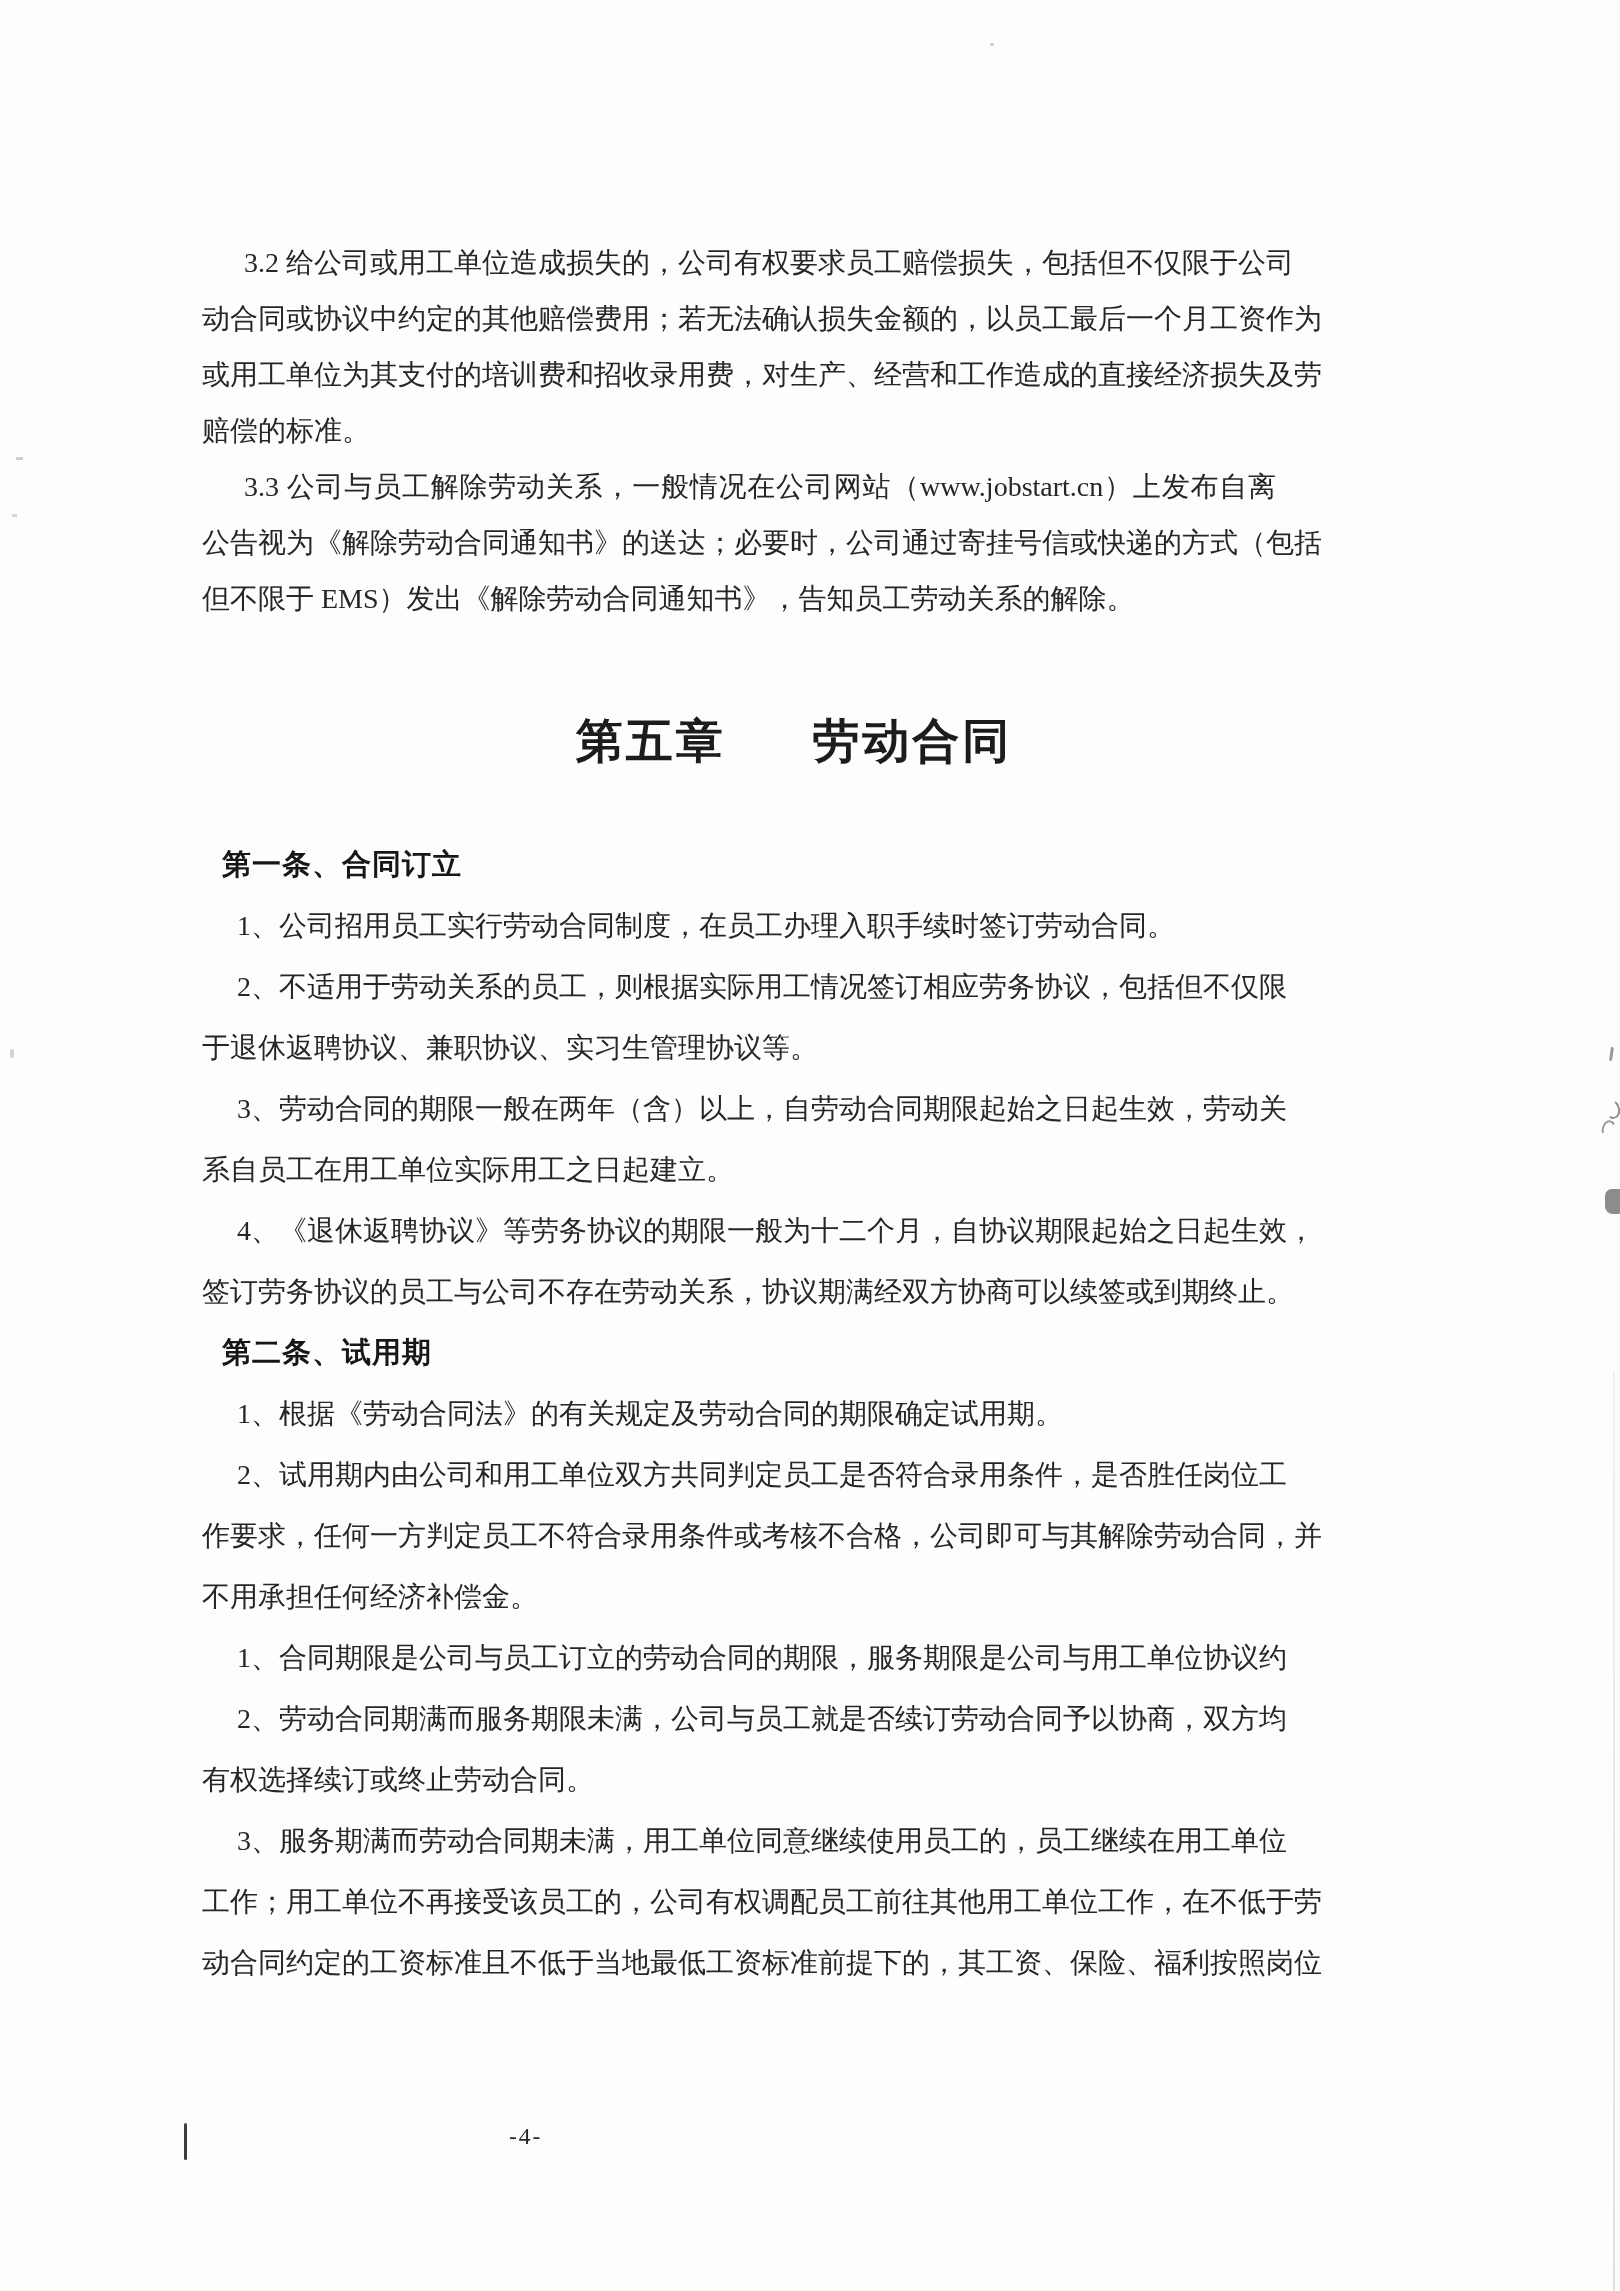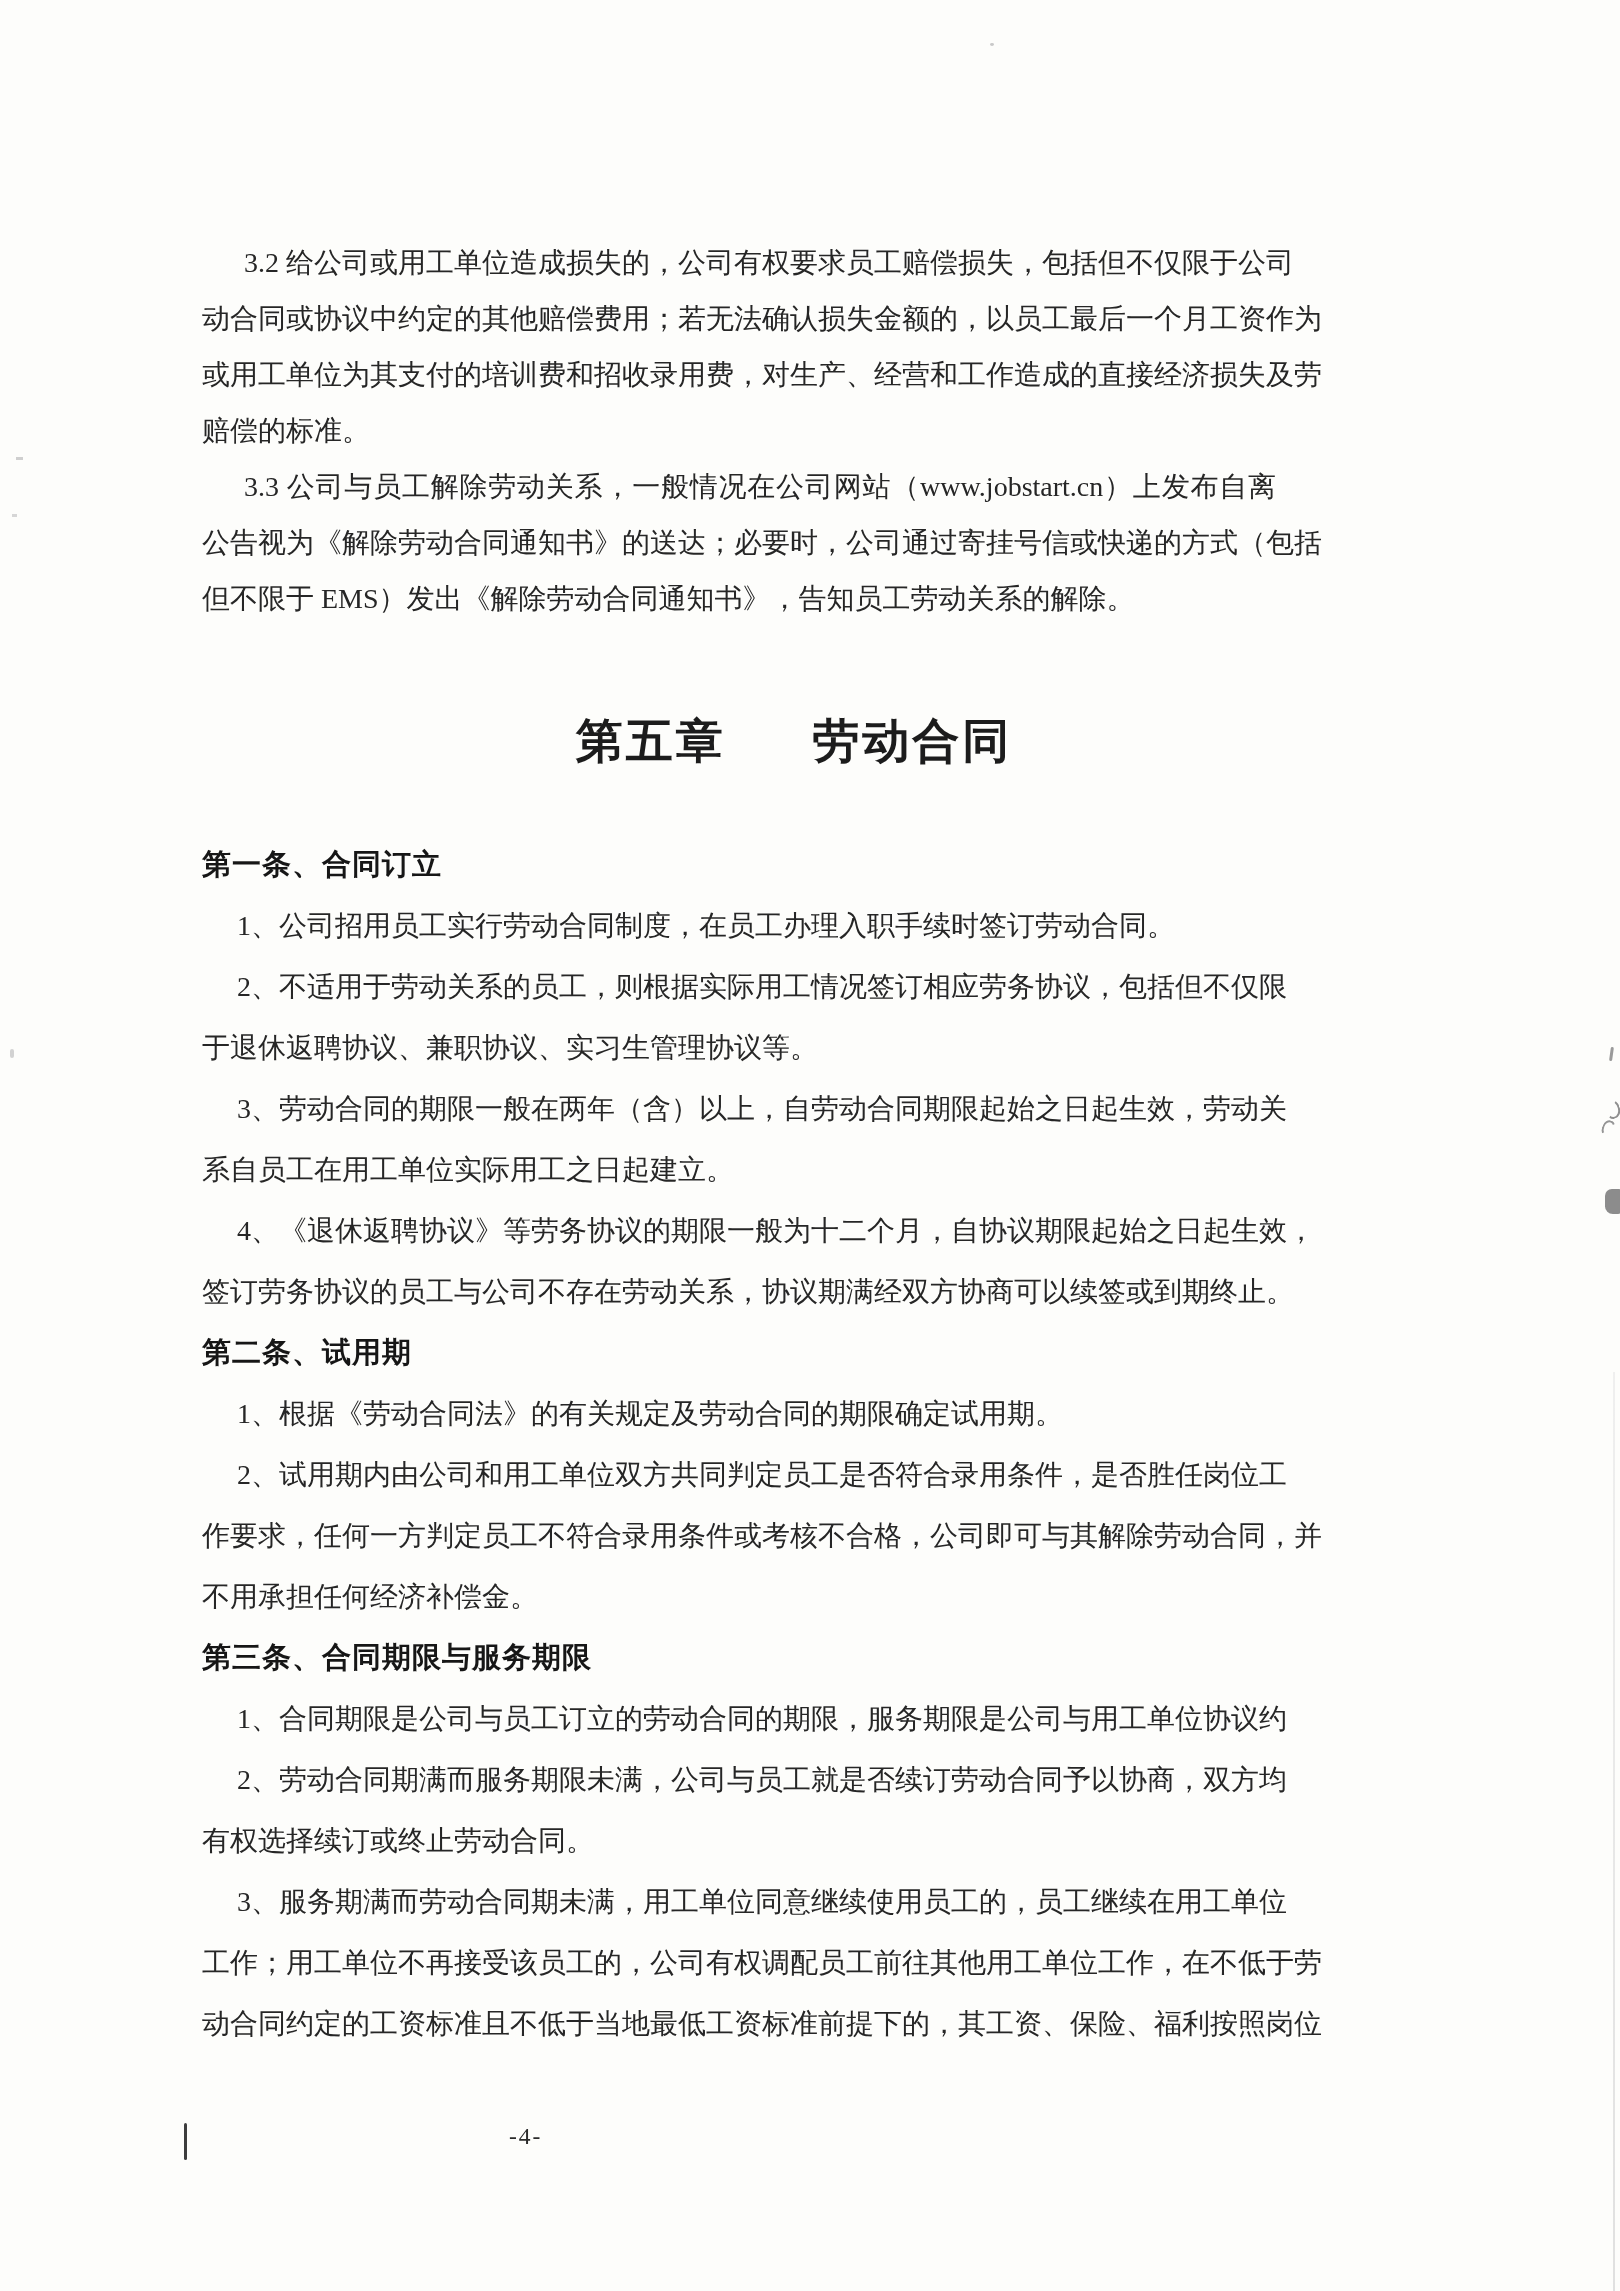--- a/index.html
+++ b/index.html
@@ -40,20 +40,21 @@
     letter-spacing: 2.9px;
   }
   .sections { margin-top: 55px; }
   .sec-heading {
     font-size: 29px;
     font-weight: bold;
     line-height: 61px;
     font-family: Liberation Sans, sans-serif;
     color: #161616;
     letter-spacing: 1px;
+    margin-left: 20px;
   }
   .item .line { line-height: 61px; }
   .page-number {
     position: absolute;
     left: 509px; top: 2123px;
     font-size: 23.5px;
     letter-spacing: 2px;
     color: #2a2a2a;
   }
   
@@ -119,21 +120,20 @@
           <div class="line">1、根据《劳动合同法》的有关规定及劳动合同的期限确定试用期。</div>
         </div>
       <div class="item">
           <div class="line">2、试用期内由公司和用工单位双方共同判定员工是否符合录用条件，是否胜任岗位工</div>
           <div class="line">作要求，任何一方判定员工不符合录用条件或考核不合格，公司即可与其解除劳动合同，并</div>
           <div class="line">不用承担任何经济补偿金。</div>
         </div>
     </div>
 
     <div class="section">
-      <div class="sec-heading">第三条、合同期限与服务期限</div>
       <div class="item">
           <div class="line">1、合同期限是公司与员工订立的劳动合同的期限，服务期限是公司与用工单位协议约</div>
         </div>
       <div class="item">
           <div class="line">2、劳动合同期满而服务期限未满，公司与员工就是否续订劳动合同予以协商，双方均</div>
           <div class="line">有权选择续订或终止劳动合同。</div>
         </div>
       <div class="item">
           <div class="line">3、服务期满而劳动合同期未满，用工单位同意继续使用员工的，员工继续在用工单位</div>
           <div class="line">工作；用工单位不再接受该员工的，公司有权调配员工前往其他用工单位工作，在不低于劳</div>

